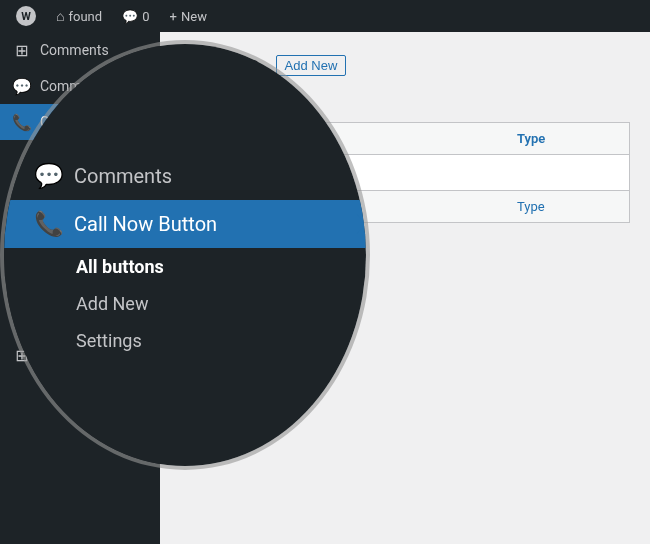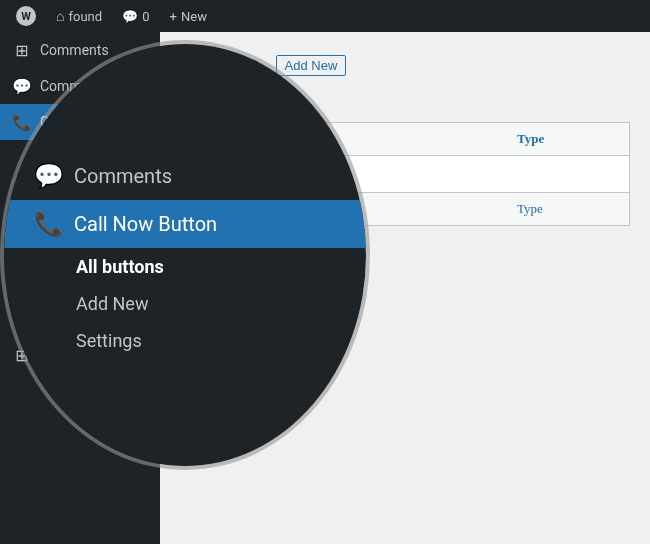--- a/index.html
+++ b/index.html
@@ -121,21 +121,20 @@
       font-size: 13px;
       color: #50575e;
       margin-bottom: 16px;
     }
     .filter-bar a { color: #2271b1; text-decoration: none; }
     .filter-bar .separator { margin: 0 4px; color: #c3c4c7; }
 
     .table-container {
       background: #fff;
       border: 1px solid #c3c4c7;
-      font-family: Liberation Serif, serif;
     }
     .table-header {
       display: flex;
       background: #f6f7f7;
       border-bottom: 1px solid #c3c4c7;
       padding: 8px 12px;
       font-size: 13px;
       font-weight: 600;
       color: #2271b1;
     }

